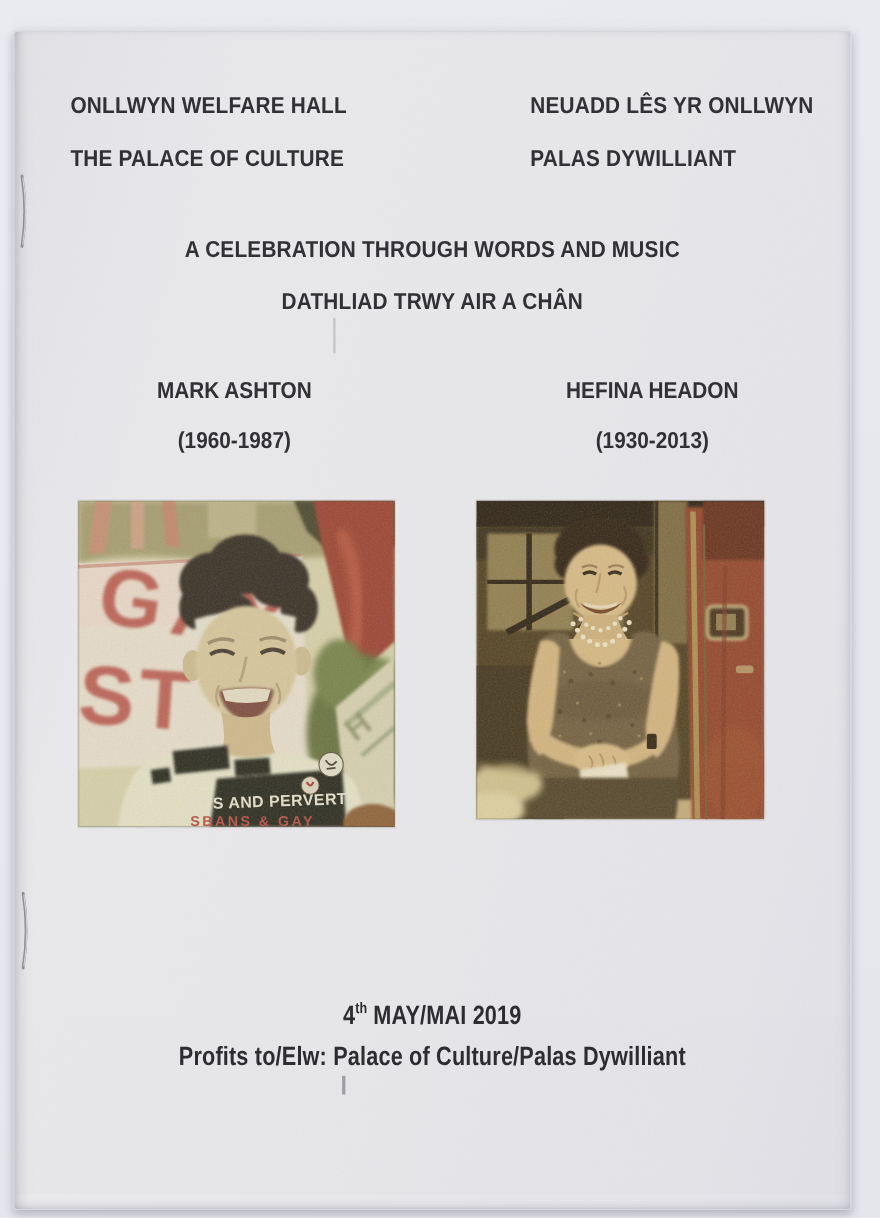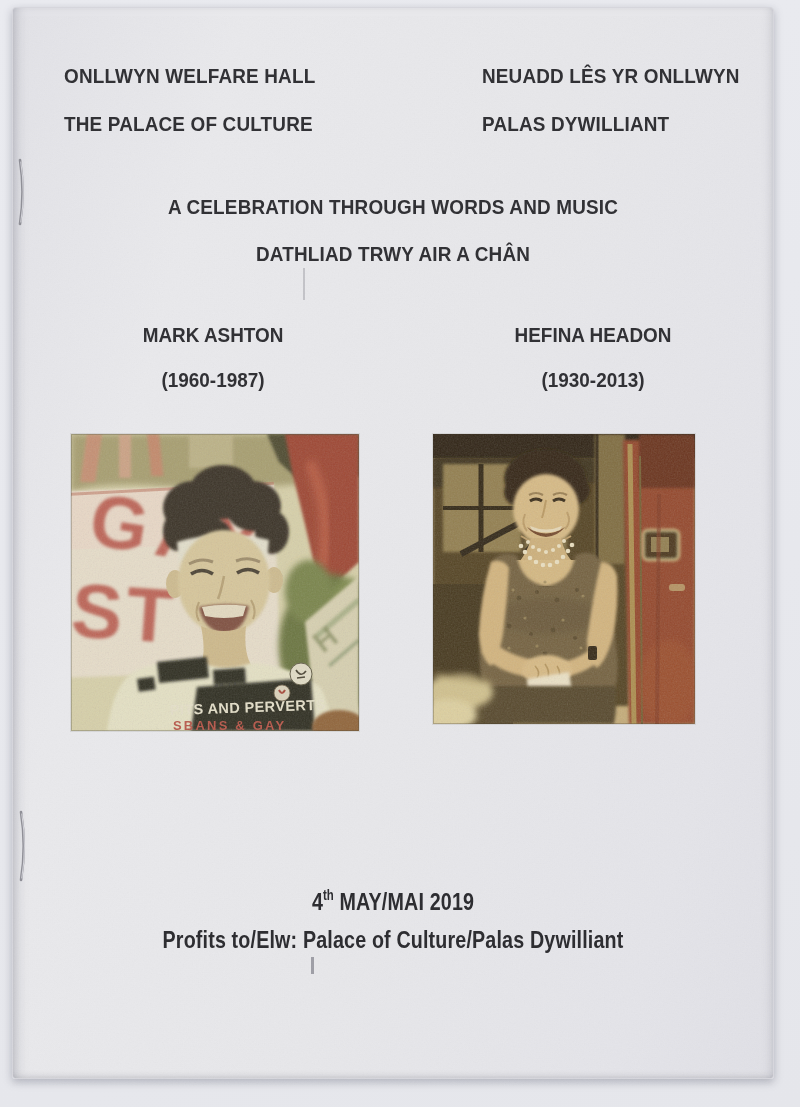--- a/index.html
+++ b/index.html
@@ -4,21 +4,21 @@
 <style>
   html,body{margin:0;padding:0;}
   body{
     width:800px;height:1107px;
     background:linear-gradient(160deg,#eaebf0 0%,#e8e9ee 40%,#e5e6eb 100%);
     font-family:"Liberation Sans","DejaVu Sans",sans-serif;
     position:relative;overflow:hidden;
   }
   .scan{position:absolute;inset:0;}
   .paper{
-    position:absolute;left:12px;top:7px;width:760px;height:1070px;
+    position:absolute;left:12px;top:28px;width:760px;height:1070px;
     background:linear-gradient(105deg,#e2e2e7 0%,#e9e9ec 22%,#e7e7ea 55%,#e4e4e9 85%,#e0e0e6 100%);
     border-radius:3px;
     border:1px solid #d6d6dc;
     box-shadow:0 3px 9px rgba(95,98,115,0.40),
                inset 10px 0 14px -10px rgba(110,112,125,0.55),
                inset -8px 0 12px -9px rgba(110,112,125,0.40),
                inset 0 -6px 10px -8px rgba(110,112,125,0.45);
   }
   .t{
     position:absolute;font-weight:bold;color:#2e2e32;white-space:nowrap;

